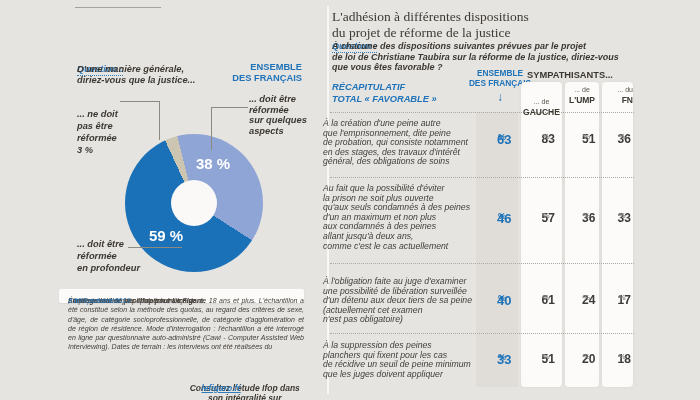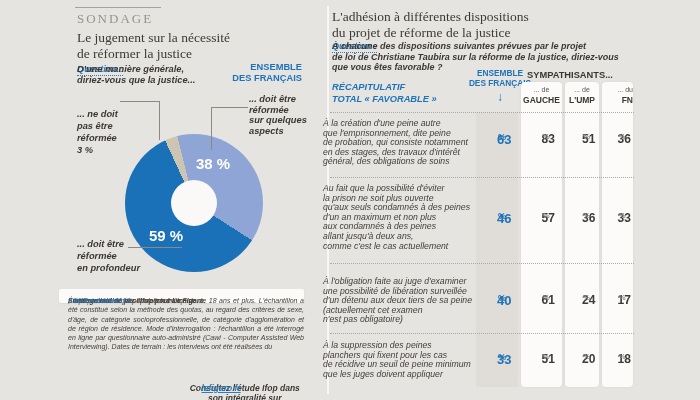--- a/index.html
+++ b/index.html
@@ -63,21 +63,21 @@
 
   .strip{top:82px;height:305px;background:#fcfbf9;border-radius:4px;z-index:1;box-shadow:0 0 3px rgba(0,0,0,0.06);}
   .strip-ens{left:476px;top:112px;height:275px;width:42px;background:#e0ddd8;border-radius:0;box-shadow:none;z-index:0;}
   .strip-g{left:521px;width:41px;}
   .strip-u{left:565px;width:34px;}
   .strip-f{left:602px;width:31px;}
 
   .col-head{z-index:3;text-align:center;}
   .col-pre{font-size:7px;color:#57524b;top:86px;}
   .col-name{font-weight:bold;font-size:8.5px;color:#3b3731;top:95px;}
-  .ch-g{left:521px;width:41px;}
+  .ch-g{left:521px;width:41px;margin-top:12px;}
   .ch-u{left:565px;width:34px;text-align:center;}
   .ch-f{left:602px;width:31px;text-align:right;}
 
   .dotted{left:330px;width:304px;height:0;border-top:1px dotted #aeaaa3;z-index:2;}
   .dot-0{top:112px;} .dot-1{top:177px;} .dot-2{top:263px;} .dot-3{top:333px;}
 
   .row-label{left:323px;width:158px;font-style:italic;font-size:8.7px;line-height:9.6px;color:#44403a;z-index:3;}
   .rl-0{top:119px;} .rl-1{top:184px;} .rl-2{top:277px;} .rl-3{top:341px;}
 
   .val{z-index:3;text-align:center;font-weight:bold;}
@@ -88,23 +88,20 @@
   .v-g,.v-u,.v-f{font-size:12px;color:#3b3b3b;}
   .pc{font-size:8px;color:#8d8983;margin-left:1px;}
   .vr-0{top:132px;} .vr-1{top:211px;} .vr-2{top:293px;} .vr-3{top:352px;}
 </style>
 </head>
 <body>
 
 <div id="stage">
 
   <div class="rule-top"></div>
-  <div class="kicker serif">SONDAGE</div>
-  <div class="left-title serif pre">Le jugement sur la nécessité
-de réformer la justice</div>
 
   <div class="question q-left">
     <span class="q-label">Question :</span>
     <span class="q-text">D'une manière générale,
 diriez-vous que la justice...</span>
   </div>
 
   <div class="ens-left pre">ENSEMBLE
 DES FRANÇAIS</div>
 

